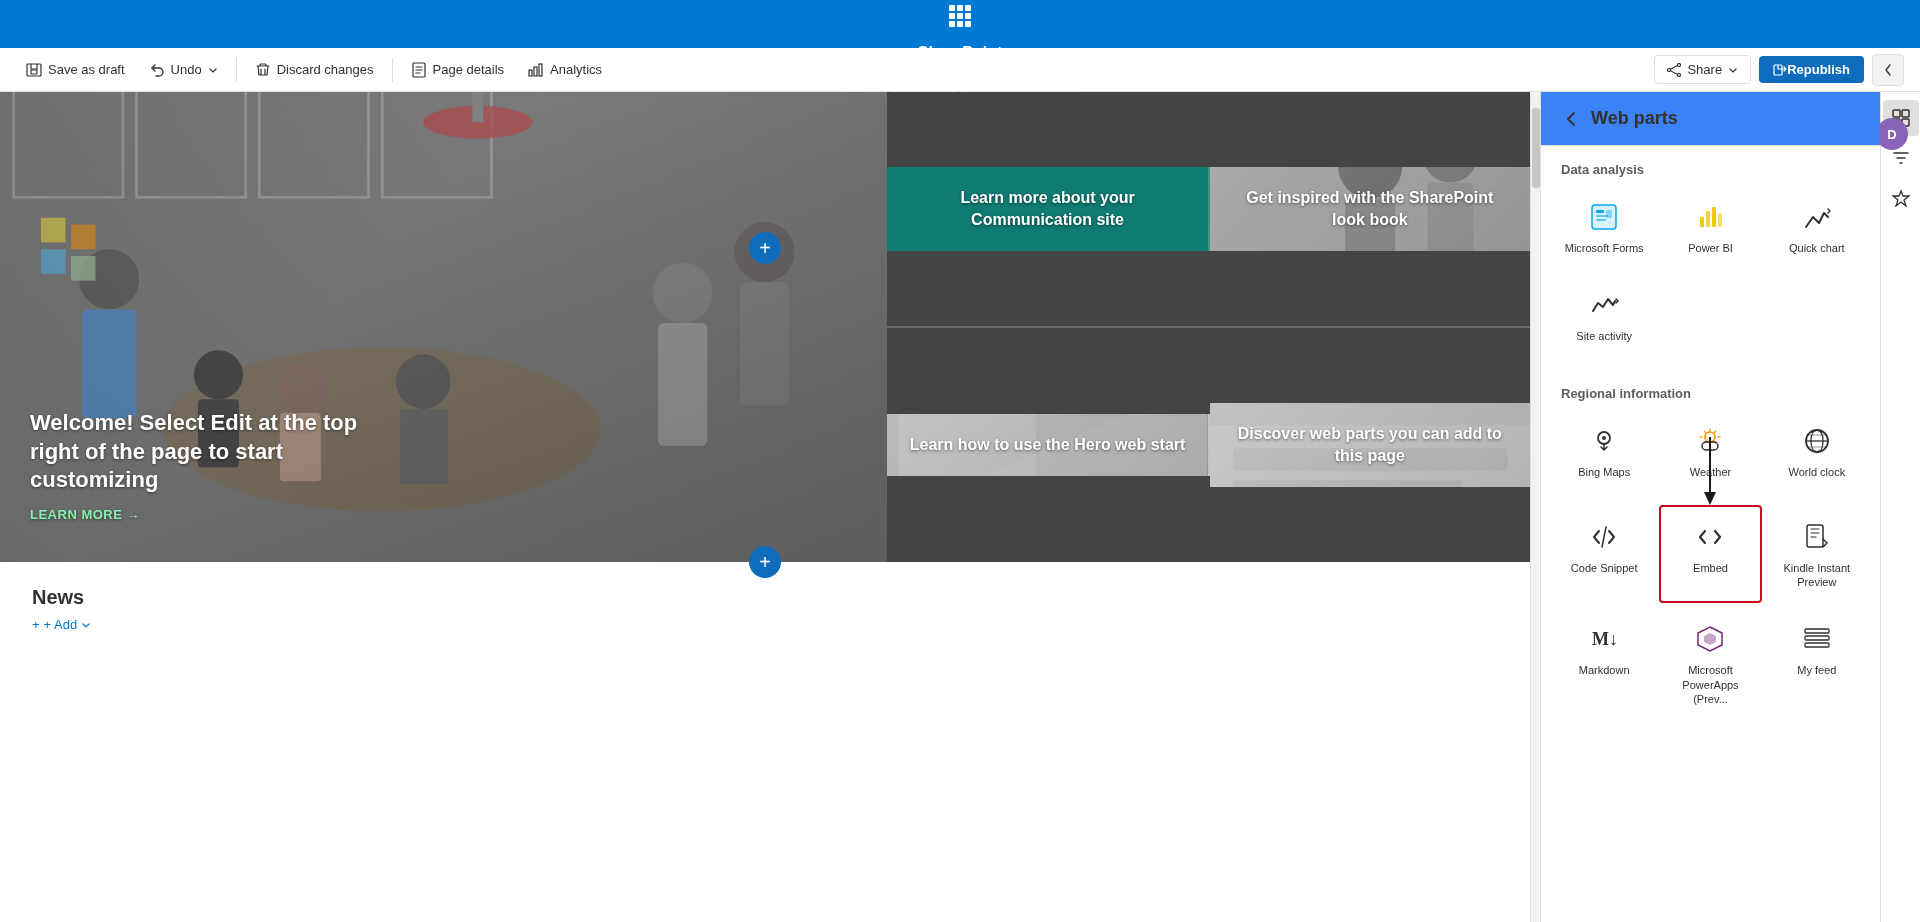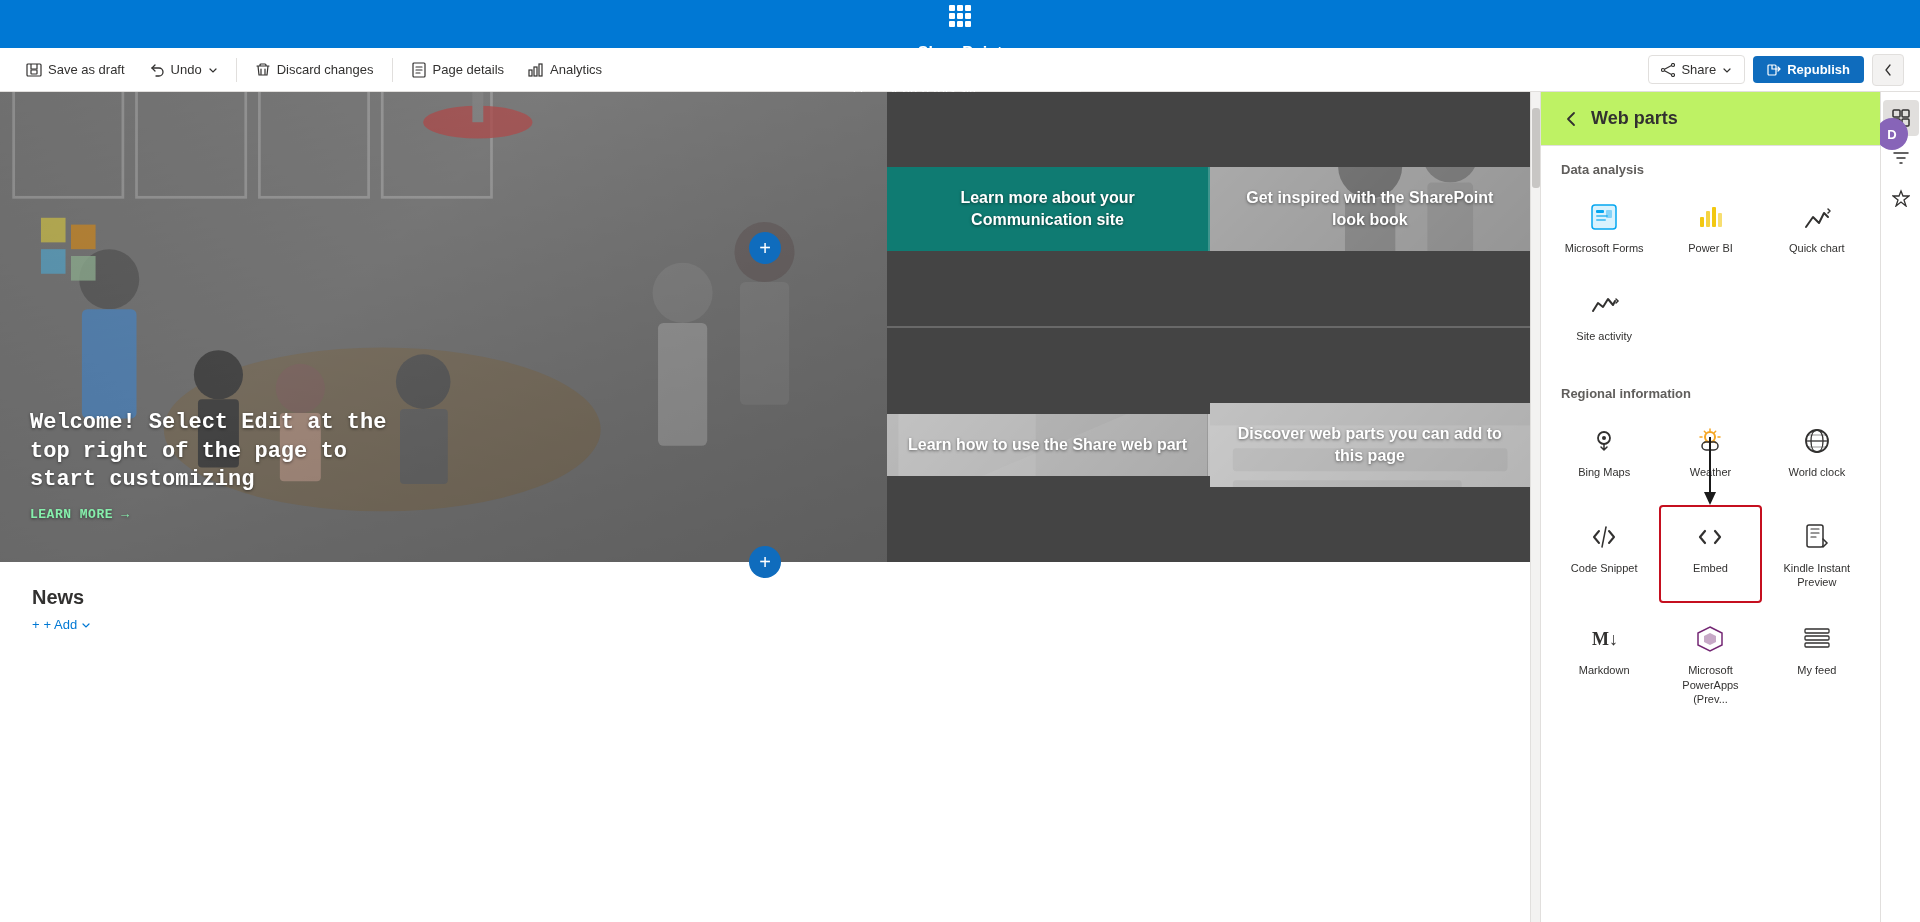--- a/index.html
+++ b/index.html
@@ -64,21 +64,21 @@
       border: none; background: transparent;
     }
     .toolbar-sep { width: 1px; height: 24px; background: #e1dfdd; margin: 0 4px; }
     .toolbar-right { margin-left: auto; display: flex; align-items: center; gap: 8px; }
     .share-btn {
       display: flex; align-items: center; gap: 6px;
       padding: 6px 12px; border-radius: 4px; font-size: 13px;
       border: 1px solid #e1dfdd; background: white; cursor: pointer; color: #323130;
     }
     .republish-btn {
-      display: flex; align-items: center; gap: 6px;
+      display: flex; align-items: center; 
       padding: 6px 14px; border-radius: 4px; font-size: 13px;
       background: #0f6cbd; color: white; cursor: pointer; border: none; font-weight: 600;
     }
     .collapse-btn {
       width: 32px; height: 32px; background: #f3f2f1; border: 1px solid #e1dfdd;
       border-radius: 4px; display: flex; align-items: center; justify-content: center;
       cursor: pointer; font-size: 12px; color: #323130;
     }
 
     
@@ -121,21 +121,21 @@
       background: linear-gradient(135deg, #6b6b6b 0%, #888 40%, #555 100%);
       position: relative;
     }
     
     .hero-left-bg::before {
       content: '';
       position: absolute; inset: 0;
       background: linear-gradient(to bottom, rgba(0,0,0,0.1), rgba(0,0,0,0.4));
     }
     .hero-text-overlay {
-      position: absolute; bottom: 40px; left: 30px; color: white; font-family: Liberation Mono, monospace;
+      position: absolute; bottom: 40px; left: 30px; color: white;
     }
     .hero-text-overlay h2 {
       font-size: 22px; font-weight: 700; line-height: 1.3; max-width: 380px;
       text-shadow: 0 1px 3px rgba(0,0,0,0.5);
     }
     .hero-learn-more {
       display: flex; align-items: center; gap: 6px;
       font-size: 13px; font-weight: 700; color: #86efac;
       margin-top: 12px; text-transform: uppercase; letter-spacing: 0.5px;
       text-shadow: 0 1px 3px rgba(0,0,0,0.5);
@@ -181,21 +181,21 @@
 
     
     .right-panel {
       width: 340px; background: white; border-left: 1px solid #e1dfdd;
       display: flex; flex-direction: column; overflow-y: auto;
       position: relative; flex-shrink: 0;
     }
     .panel-header {
       display: flex; align-items: center; gap: 10px;
       padding: 16px 20px; border-bottom: 1px solid #e1dfdd;
-      position: sticky; top: 0; background: #bef264; z-index: 5;
+      position: sticky; top: 0; background: #3b82f6; z-index: 5;
     }
     .panel-back-btn {
       cursor: pointer; color: #323130; font-size: 18px;
       display: flex; align-items: center;
     }
     .panel-title {
       font-size: 18px; font-weight: 700; color: #323130;
     }
     .panel-section-title {
       font-size: 13px; font-weight: 600; color: #605e5c;
@@ -434,21 +434,21 @@
               <span class="hero-tile-text" style="position:relative;z-index:1">Get inspired with the SharePoint look book</span>
             </div>
           </div>
           <div class="hero-row" style="border-top:2px solid rgba(255,255,255,0.2)">
             <div class="hero-tile hero-tile-bottom-left" style="border-right:2px solid rgba(255,255,255,0.2)">
               <svg style="position:absolute;inset:0;width:100%;height:100%;opacity:0.6" viewBox="0 0 280 235" preserveAspectRatio="xMidYMid slice">
                 <rect width="280" height="235" fill="#bbb"></rect>
                 <polygon points="0,180 280,60 280,235 0,235" fill="#ccc" opacity="0.5"></polygon>
                 <rect x="10" y="10" width="120" height="160" rx="2" fill="#ddd" opacity="0.4"></rect>
               </svg>
-              <span class="hero-tile-text" style="position:relative;z-index:1">Learn how to use the Share web part</span>
+              <span class="hero-tile-text" style="position:relative;z-index:1">Learn how to use the Hero web start</span>
             </div>
             <div class="hero-tile hero-tile-bottom-right">
               <svg style="position:absolute;inset:0;width:100%;height:100%;opacity:0.6" viewBox="0 0 280 235" preserveAspectRatio="xMidYMid slice">
                 <rect width="280" height="235" fill="#c8c8c8"></rect>
                 <rect x="0" y="0" width="280" height="100" fill="#b0b0b0" opacity="0.5"></rect>
                 <rect x="20" y="120" width="240" height="20" rx="3" fill="#aaa" opacity="0.5"></rect>
                 <rect x="20" y="148" width="200" height="20" rx="3" fill="#aaa" opacity="0.5"></rect>
               </svg>
               <span class="hero-tile-text" style="position:relative;z-index:1">Discover web parts you can add to this page</span>
             </div>

